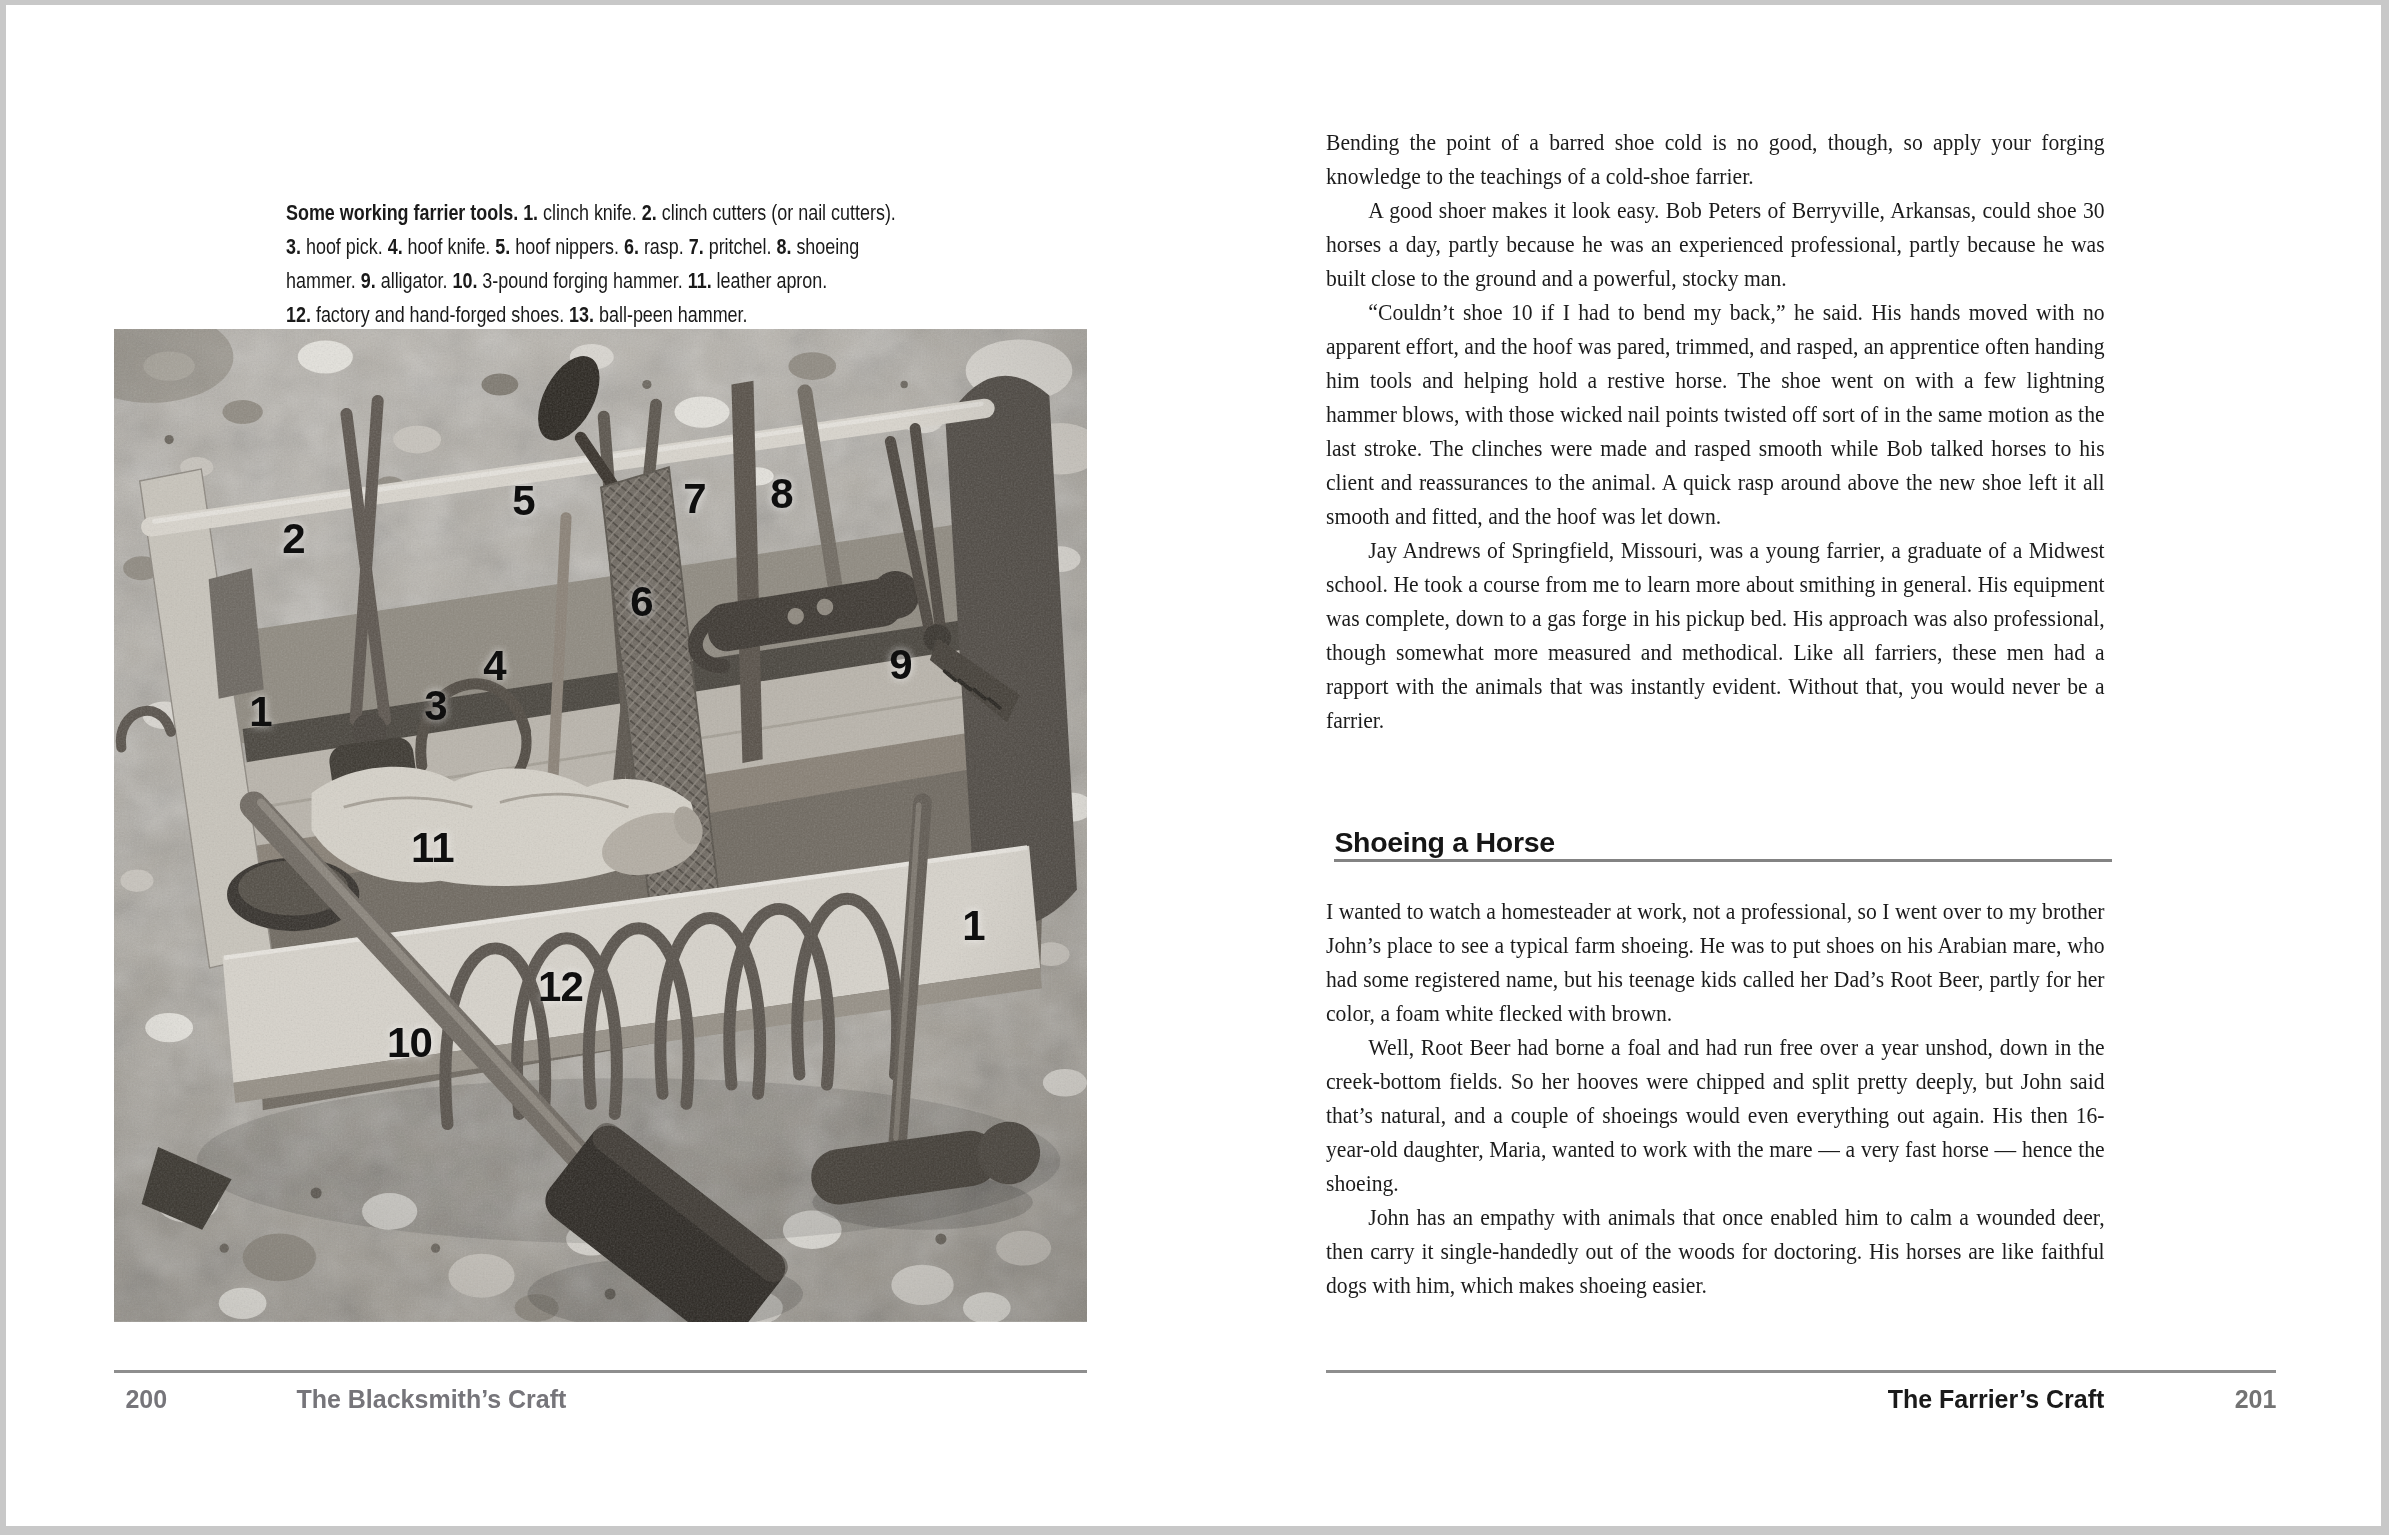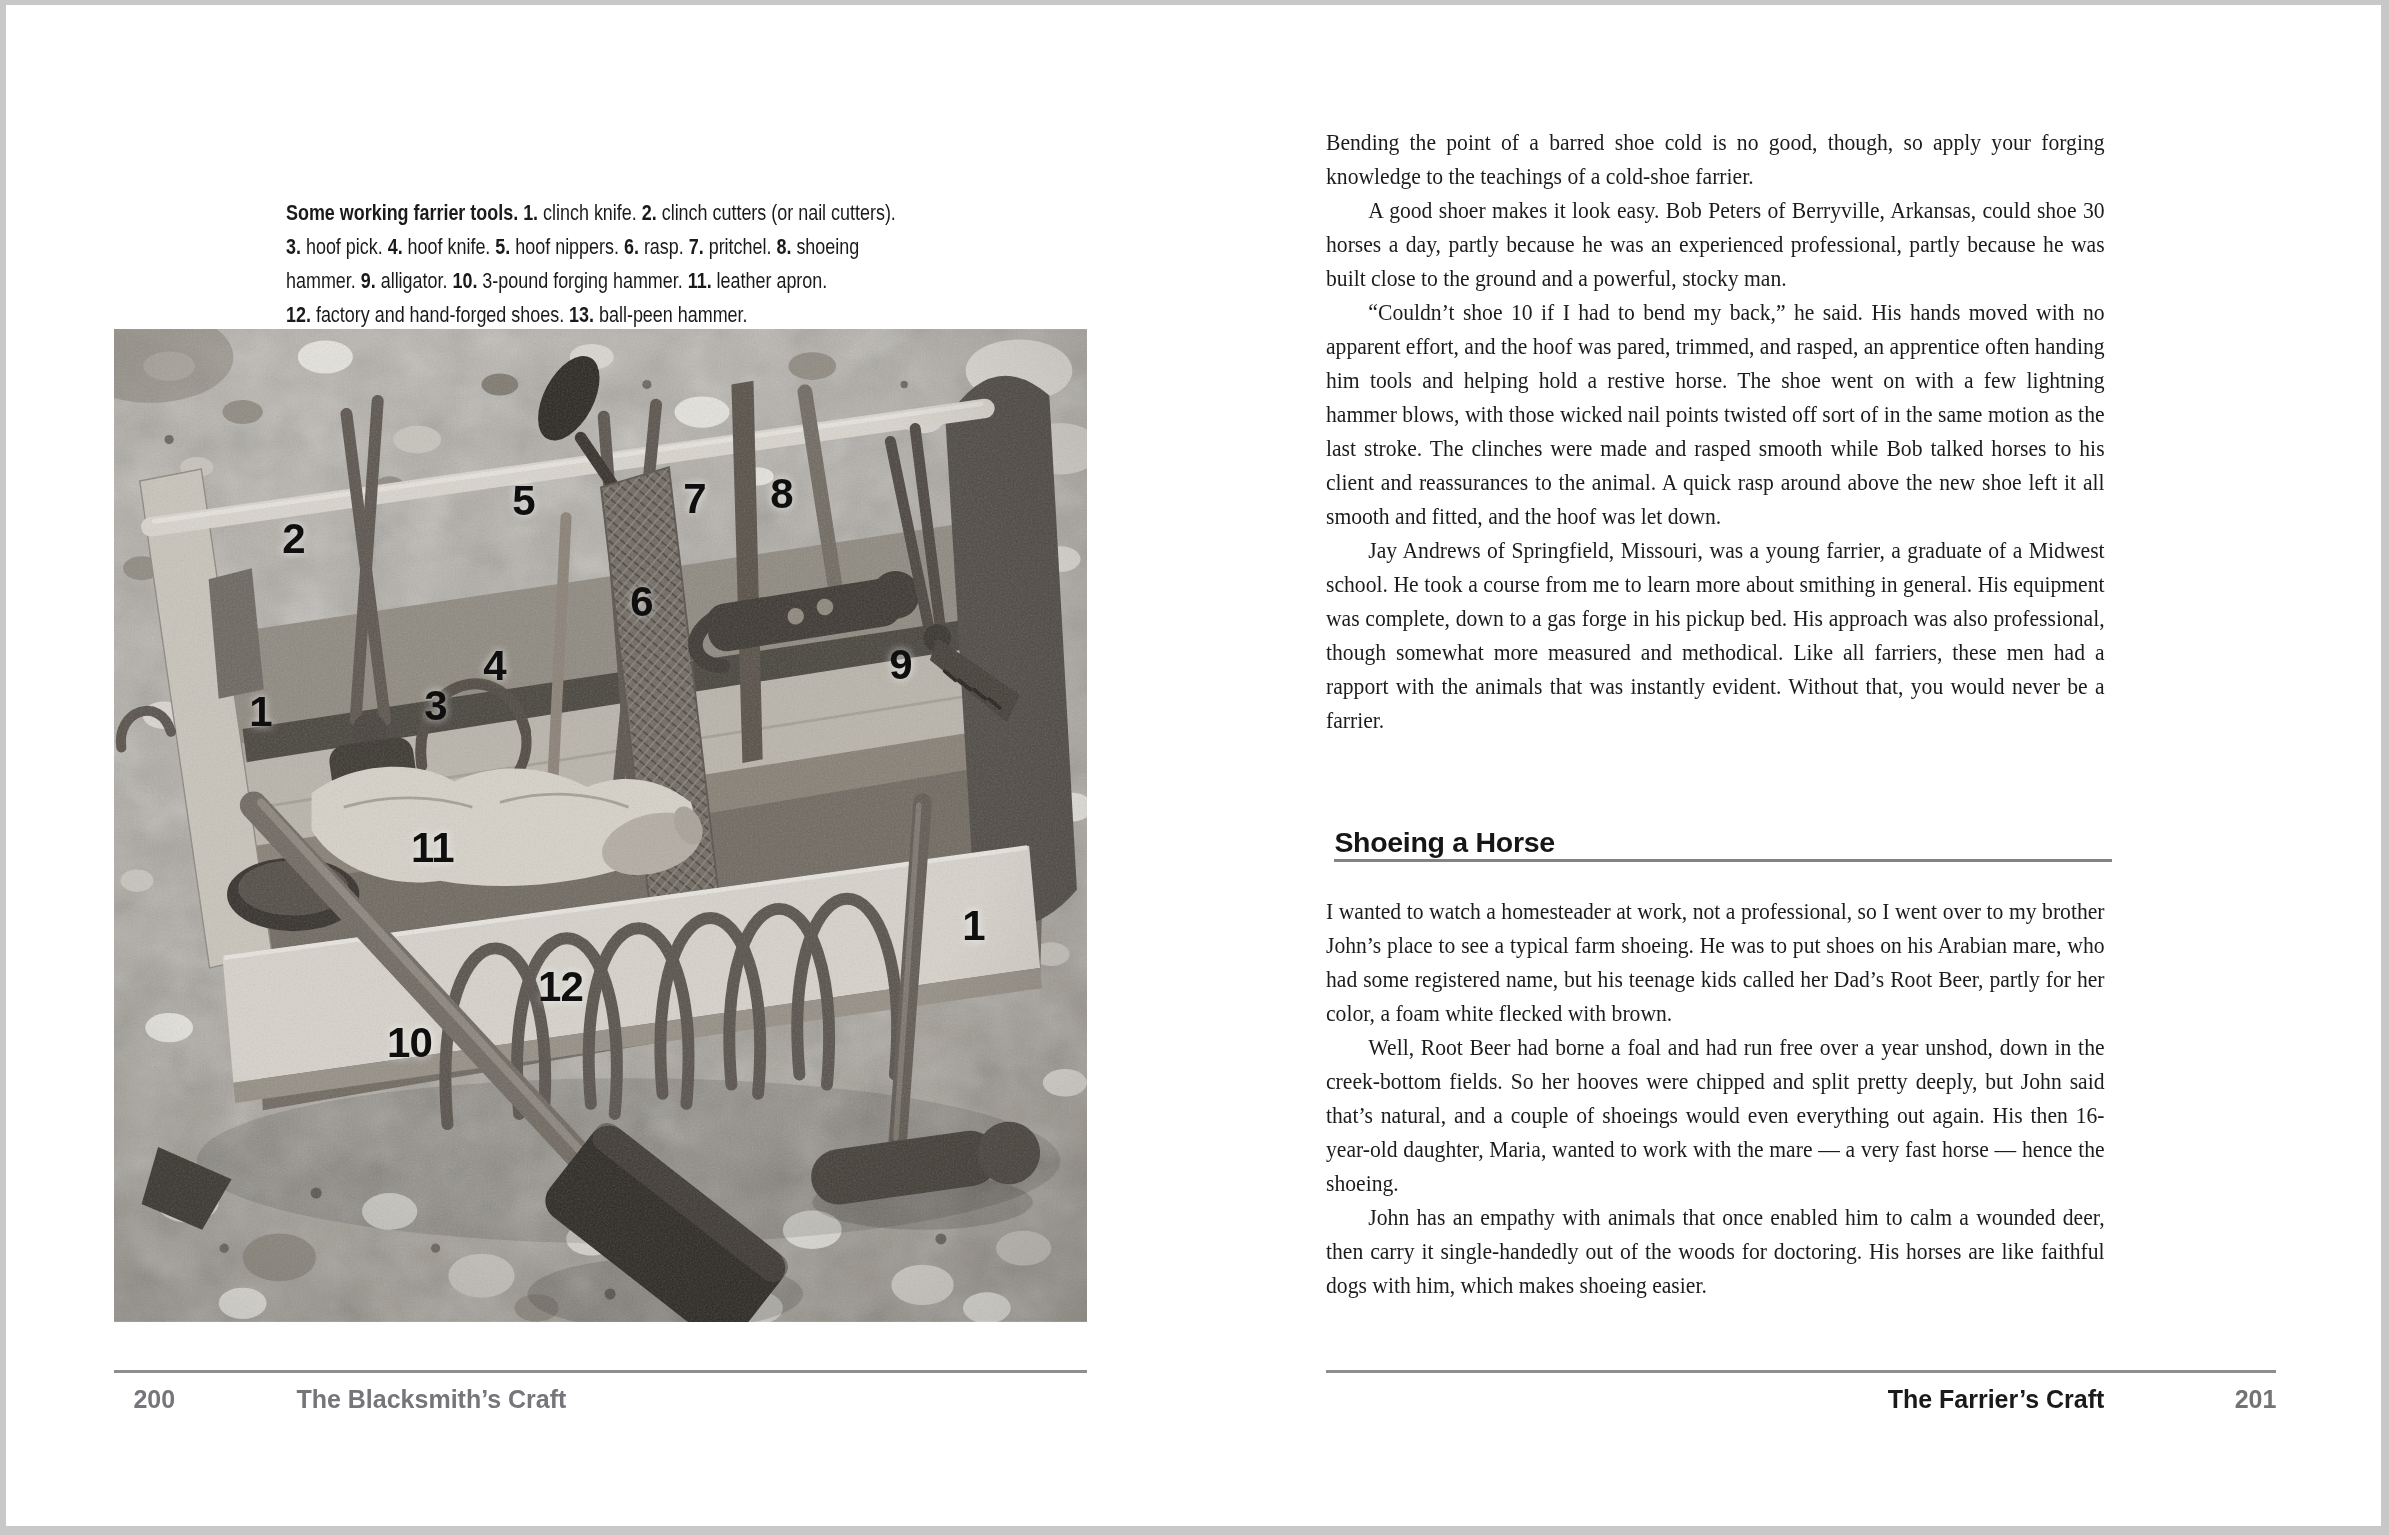--- a/index.html
+++ b/index.html
@@ -35,21 +35,21 @@
     color:#0f0f0f;letter-spacing:-0.9px;
     text-shadow:0 0 8.3px rgba(255,255,255,0.75);
     white-space:nowrap;
   }
   
   .rule{position:absolute;height:3.7px;background:#8e8e8e;}
   .lrule{left:108px;top:1365px;width:973px;}
   .rrule{left:1320px;top:1365px;width:950px;}
   .lfooter{position:absolute;left:108px;top:1379px;width:973px;height:33px;
     font-weight:700;font-size:25px;line-height:31px;color:#76757a;}
-  .lfooter .pgnum{position:absolute;left:19px;}
+  .lfooter .pgnum{position:absolute;left:11px;}
   .lfooter .bktitle{position:absolute;left:182px;text-align:right;}
   .rfooter{position:absolute;left:1320px;top:1379px;width:950px;height:33px;
     font-weight:700;font-size:25px;line-height:31px;}
   .rfooter .chtitle{position:absolute;right:172px;color:#1a1a1a;}
   .rfooter .pgnum{position:absolute;right:0;color:#737373;}
   
   .col-block{position:absolute;left:1320px;width:778px;color:#1c1c1c;}
   .col-inner{
     width:864px;transform:scaleX(0.9011);transform-origin:0 0;
     font-family:"Liberation Serif",serif;font-size:24px;line-height:34px;

